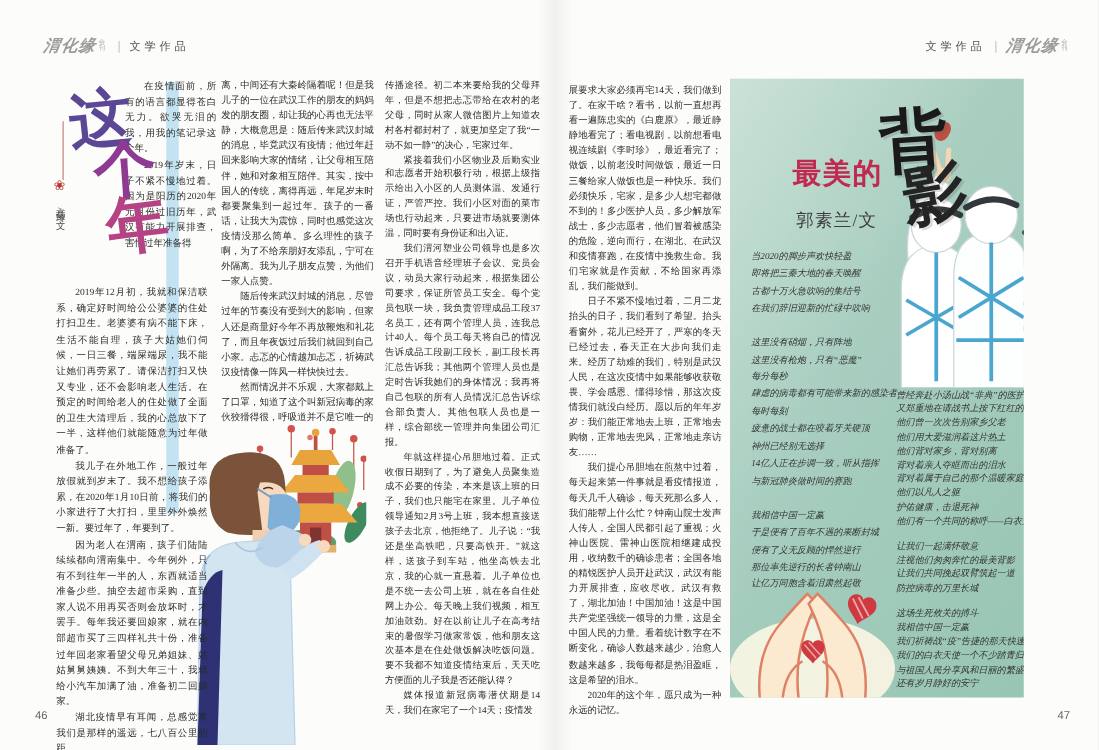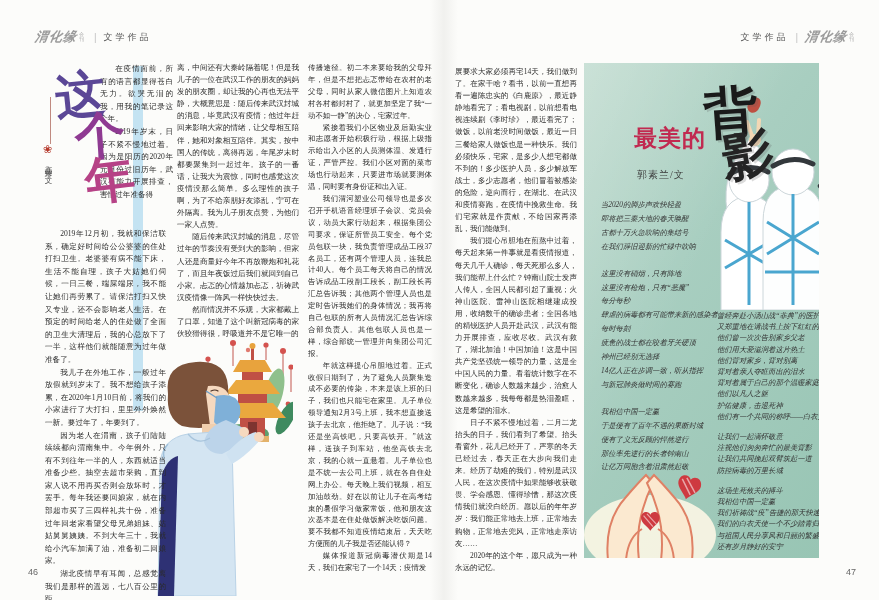--- a/index.html
+++ b/index.html
@@ -53,21 +53,21 @@
     background:linear-gradient(115deg,rgba(255,255,255,0.22),rgba(255,255,255,0) 45%);}
   .poem-title-prefix{position:absolute;left:50px;top:60px;font-family:"Liberation Sans",sans-serif;
     font-size:23px;font-weight:800;color:#c12a50;letter-spacing:1px;z-index:3;}
   .calli-wrap{position:absolute;left:112px;top:14px;width:110px;height:120px;z-index:3;}
   .calli{position:absolute;font-family:"Liberation Serif",serif;font-weight:bold;color:#1a1a1a;
     text-shadow:2px 2px 0 rgba(90,90,90,0.22);}
   .calli-1{left:8px;top:0;font-size:54px;transform:rotate(-4deg);}
   .calli-2{left:26px;top:44px;font-size:52px;transform:rotate(-10deg);color:#242424;}
   .calli-accent{position:absolute;left:52px;top:20px;width:12px;height:16px;background:#c0392b;
     border-radius:60% 40% 55% 45%;transform:rotate(20deg);opacity:.85;z-index:-1;}
-  .poem-author{position:absolute;left:53px;top:105px;font-size:10px;color:#3c3c3c;
+  .poem-author{position:absolute;left:53px;top:105px;font-size:14px;color:#3c3c3c;
     letter-spacing:1px;z-index:3;}
   .poem-col{position:absolute;font-family:"Liberation Serif",serif;font-style:italic;
     color:#333;z-index:2;}
   .poem-col .stanza{white-space:pre-line;margin:0 0 13px 0;}
   .poem-left{left:17px;top:135px;width:118px;font-size:7.3px;line-height:13.9px;}
   .poem-right{left:133px;top:247px;width:142px;font-size:7.3px;line-height:11.2px;}
   .poem-right .stanza{margin-bottom:9px;}
   .medics-svg{position:absolute;left:129px;top:47px;z-index:1;}
   .hands-svg{position:absolute;left:0px;top:402px;z-index:2;}
 </style>
@@ -177,22 +177,22 @@
   <section>
     <header class="hdr hdr-right">
       <span class="hdr-section">文学作品</span>
       <span class="hdr-divider">|</span>
       <span class="logo">渭化缘</span>
       <span class="logo-sub">会刊</span>
     </header>
 
     <div class="col rcol1">
       <p class="first">展要求大家必须再宅14天，我们做到了。在家干啥？看书，以前一直想再看一遍陈忠实的《白鹿原》，最近静静地看完了；看电视剧，以前想看电视连续剧《李时珍》，最近看完了；做饭，以前老没时间做饭，最近一日三餐给家人做饭也是一种快乐。我们必须快乐，宅家，是多少人想宅都做不到的！多少医护人员，多少解放军战士，多少志愿者，他们冒着被感染的危险，逆向而行，在湖北、在武汉和疫情赛跑，在疫情中挽救生命。我们宅家就是作贡献，不给国家再添乱，我们能做到。</p>
+      <p>日子不紧不慢地过着，二月二龙抬头的日子，我们看到了希望。抬头看窗外，花儿已经开了，严寒的冬天已经过去，春天正在大步向我们走来。经历了劫难的我们，特别是武汉人民，在这次疫情中如果能够收获敬畏、学会感恩、懂得珍惜，那这次疫情我们就没白经历。愿以后的年年岁岁：我们能正常地去上班，正常地去购物，正常地去兜风，正常地走亲访友……</p>
       <p>我们提心吊胆地在煎熬中过着，每天起来第一件事就是看疫情报道，每天几千人确诊，每天死那么多人，我们能帮上什么忙？钟南山院士发声人传人，全国人民都引起了重视；火神山医院、雷神山医院相继建成投用，收纳数千的确诊患者；全国各地的精锐医护人员开赴武汉，武汉有能力开展排查，应收尽收。武汉有救了，湖北加油！中国加油！这是中国共产党坚强统一领导的力量，这是全中国人民的力量。看着统计数字在不断变化，确诊人数越来越少，治愈人数越来越多，我每每都是热泪盈眶，这是希望的泪水。</p>
-      <p>日子不紧不慢地过着，二月二龙抬头的日子，我们看到了希望。抬头看窗外，花儿已经开了，严寒的冬天已经过去，春天正在大步向我们走来。经历了劫难的我们，特别是武汉人民，在这次疫情中如果能够收获敬畏、学会感恩、懂得珍惜，那这次疫情我们就没白经历。愿以后的年年岁岁：我们能正常地去上班，正常地去购物，正常地去兜风，正常地走亲访友……</p>
       <p>2020年的这个年，愿只成为一种永远的记忆。</p>
     </div>
 
     <div class="green-panel">
 
       <svg class="medics-svg" width="150" height="200" viewBox="0 0 150 200">
         <g>
           <path d="M14,102 Q8,60 36,30 L46,38 Q26,64 30,102 Z" fill="#ffffff" stroke="#ccd6da" stroke-width="1"></path>
           <circle cx="42" cy="30" r="6" fill="#f3d7b4"></circle>
           <path d="M39,26 L34,12 M45,26 L46,10" stroke="#f3d7b4" stroke-width="4" stroke-linecap="round"></path>

